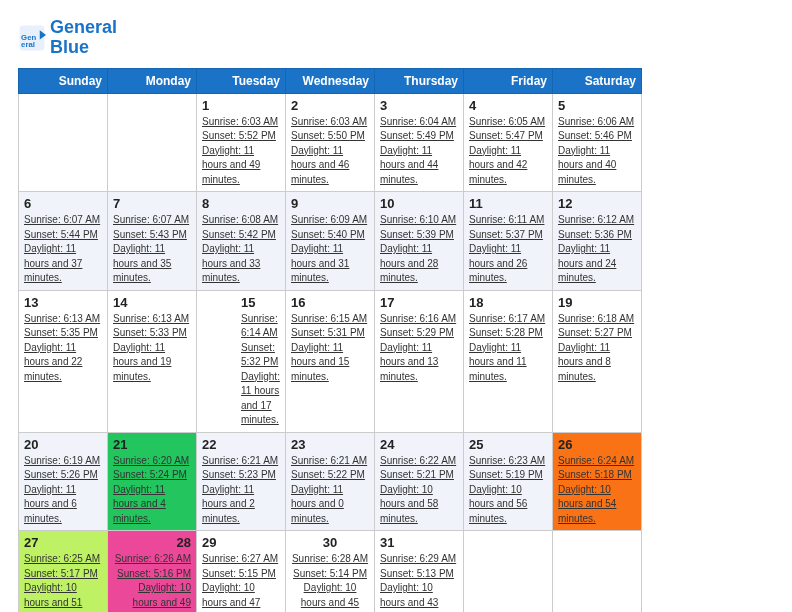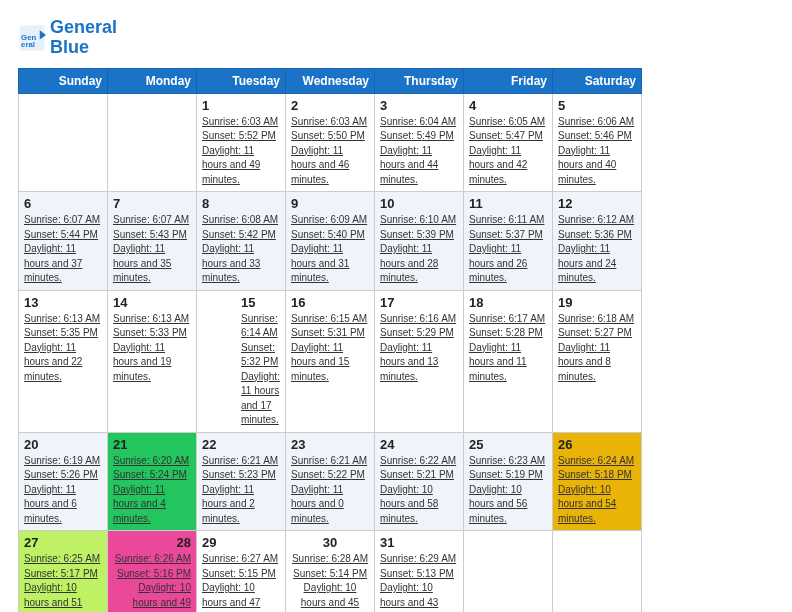--- a/index.html
+++ b/index.html
@@ -163,21 +163,21 @@
           <td style="background: rgb(255, 255, 255);"><span class="day-num">18</span><span class="day-info">Sunrise: 6:17 AM<br>Sunset: 5:28 PM<br>Daylight: 11 hours and 11 minutes.</span></td>
           <td style="background: rgb(255, 255, 255);"><span class="day-num">19</span><span class="day-info">Sunrise: 6:18 AM<br>Sunset: 5:27 PM<br>Daylight: 11 hours and 8 minutes.</span></td>
         </tr>
         <tr>
           <td style="background: rgb(240, 244, 250);"><span class="day-num">20</span><span class="day-info">Sunrise: 6:19 AM<br>Sunset: 5:26 PM<br>Daylight: 11 hours and 6 minutes.</span></td>
           <td style="background: #22c55e;"><span class="day-num">21</span><span class="day-info">Sunrise: 6:20 AM<br>Sunset: 5:24 PM<br>Daylight: 11 hours and 4 minutes.</span></td>
           <td style="background: rgb(240, 244, 250);"><span class="day-num">22</span><span class="day-info">Sunrise: 6:21 AM<br>Sunset: 5:23 PM<br>Daylight: 11 hours and 2 minutes.</span></td>
           <td style="background: rgb(240, 244, 250);"><span class="day-num">23</span><span class="day-info">Sunrise: 6:21 AM<br>Sunset: 5:22 PM<br>Daylight: 11 hours and 0 minutes.</span></td>
           <td style="background: rgb(240, 244, 250);"><span class="day-num">24</span><span class="day-info">Sunrise: 6:22 AM<br>Sunset: 5:21 PM<br>Daylight: 10 hours and 58 minutes.</span></td>
           <td style="background: rgb(240, 244, 250);"><span class="day-num">25</span><span class="day-info">Sunrise: 6:23 AM<br>Sunset: 5:19 PM<br>Daylight: 10 hours and 56 minutes.</span></td>
-          <td style="background: #eab308;"><span class="day-num">26</span><span class="day-info">Sunrise: 6:24 AM<br>Sunset: 5:18 PM<br>Daylight: 10 hours and 54 minutes.</span></td>
+          <td style="background: #f97316;"><span class="day-num">26</span><span class="day-info">Sunrise: 6:24 AM<br>Sunset: 5:18 PM<br>Daylight: 10 hours and 54 minutes.</span></td>
         </tr>
         <tr>
           <td style="background: #bef264;"><span class="day-num">27</span><span class="day-info">Sunrise: 6:25 AM<br>Sunset: 5:17 PM<br>Daylight: 10 hours and 51 minutes.</span></td>
           <td style="background: #ec4899; text-align: right;"><span class="day-num">28</span><span class="day-info">Sunrise: 6:26 AM<br>Sunset: 5:16 PM<br>Daylight: 10 hours and 49 minutes.</span></td>
           <td style="background: rgb(255, 255, 255);"><span class="day-num">29</span><span class="day-info">Sunrise: 6:27 AM<br>Sunset: 5:15 PM<br>Daylight: 10 hours and 47 minutes.</span></td>
           <td style="background: rgb(255, 255, 255); text-align: center;"><span class="day-num">30</span><span class="day-info">Sunrise: 6:28 AM<br>Sunset: 5:14 PM<br>Daylight: 10 hours and 45 minutes.</span></td>
           <td style="background: rgb(255, 255, 255);"><span class="day-num">31</span><span class="day-info">Sunrise: 6:29 AM<br>Sunset: 5:13 PM<br>Daylight: 10 hours and 43 minutes.</span></td>
           <td class="empty-cell">&nbsp;</td>
           <td class="empty-cell">&nbsp;</td>
         </tr>

